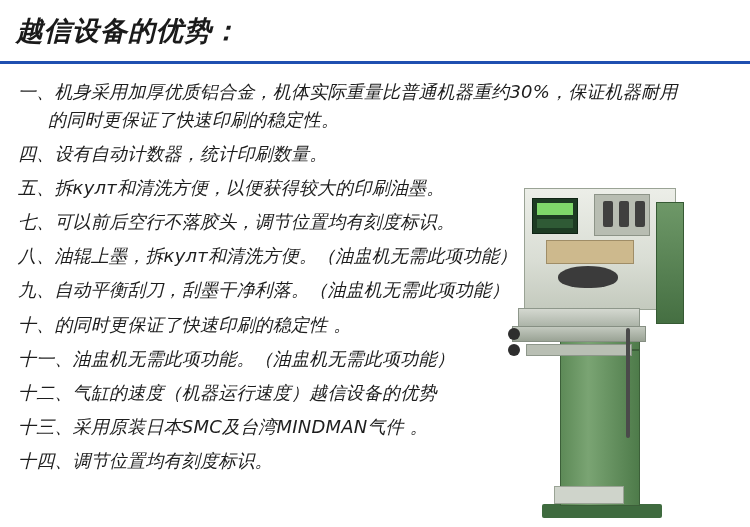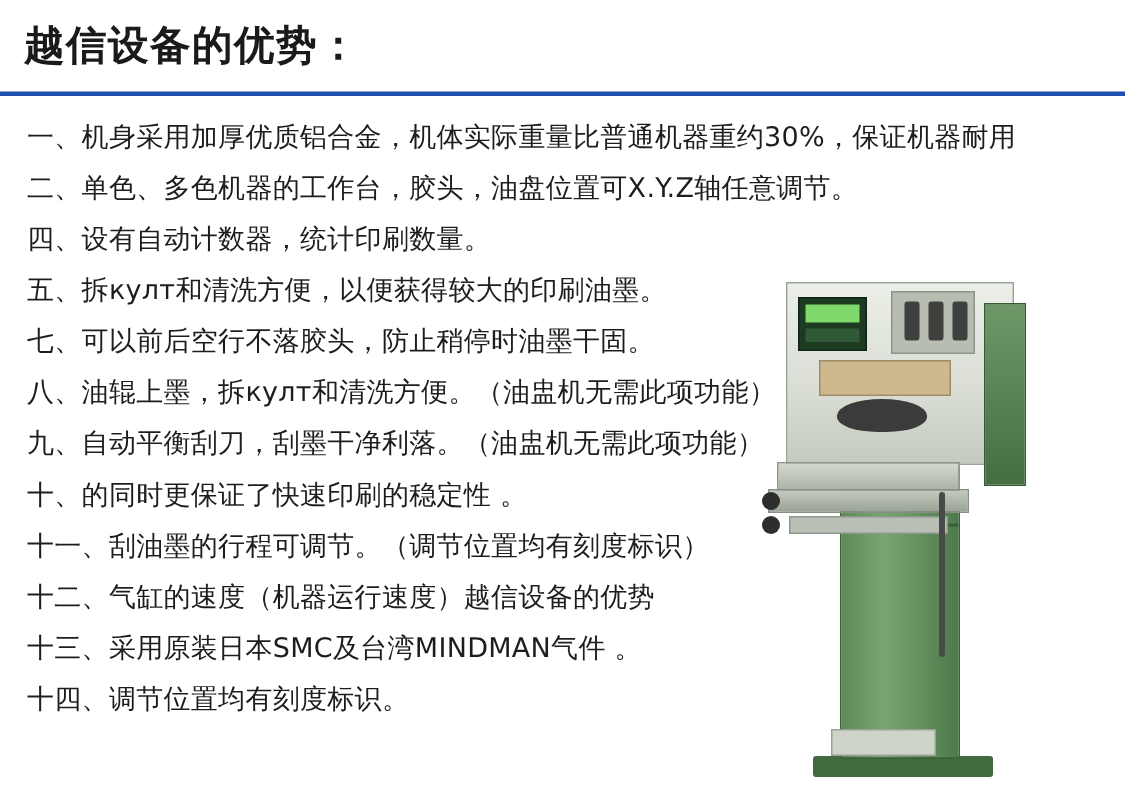--- a/index.html
+++ b/index.html
@@ -12,20 +12,21 @@
     background: #ffffff;
     font-family: "DejaVu Sans", "Liberation Sans", sans-serif;
     overflow: hidden;
   }
   .page {
     position: relative;
     width: 750px;
     height: 374px;
     background: #ffffff;
     box-sizing: border-box;
+    font-style: italic;
   }
   .header-band {
     position: relative;
     height: 64px;
     background: #ffffff;
     border-bottom: 3px solid #1f4fb0;
     display: flex;
     align-items: center;
     padding-left: 16px;
     box-sizing: border-box;
@@ -232,54 +233,52 @@
 <div class="page">
 
   <div class="header-band">
     <div class="header-title">越信设备的优势：</div>
   </div>
 
   <div class="body-area">
 
     <div class="line two-row">
       <span>一、</span><span>机身采用加厚优质铝合金，机体实际重量比普通机器重约30%，保证机器耐用</span>
-    </div>
-
-    <div class="line">
-      <span>二、</span><span>单色、多色机器的工作台，胶头，油盘位置可X.Y.Z轴任意调节。</span>
-    </div>
+      <span class="cont">的同时更保证了快速印刷的稳定性。</span>
+    </div>
+
 
 
     <div class="line">
       <span>四、</span><span>设有自动计数器，统计印刷数量。</span>
     </div>
 
     <div class="line">
       <span>五、</span><span>拆култ和清洗方便，以便获得较大的印刷油墨。</span>
     </div>
 
 
     <div class="line">
-      <span>七、</span><span>可以前后空行不落胶头，防止稍停时油墨干固。</span>
+      <span>七、</span><span>可以前后空行不落胶头，调节位置均有刻度标识。</span>
     </div>
 
     <div class="line">
       <span>八、</span><span>油辊上墨，拆култ和清洗方便。（油盅机无需此项功能）</span>
     </div>
 
     <div class="line">
       <span>九、</span><span>自动平衡刮刀，刮墨干净利落。（油盅机无需此项功能）</span>
     </div>
 
     <div class="line">
       <span>十、</span><span>的同时更保证了快速印刷的稳定性 。</span>
     </div>
 
     <div class="line">
-      <span>十一、</span><span>刮油墨的行程可调节。（调节位置均有刻度标识）</span>
+      <span>十一、</span><span>油盅机无需此项功能。（油盅机无需此项功能）</span>
     </div>
 
     <div class="line">
       <span>十二、</span><span>气缸的速度（机器运行速度）越信设备的优势</span>
     </div>
 
     <div class="line">
       <span>十三、</span><span>采用原装日本SMC及台湾MINDMAN气件 。</span>
     </div>
 

